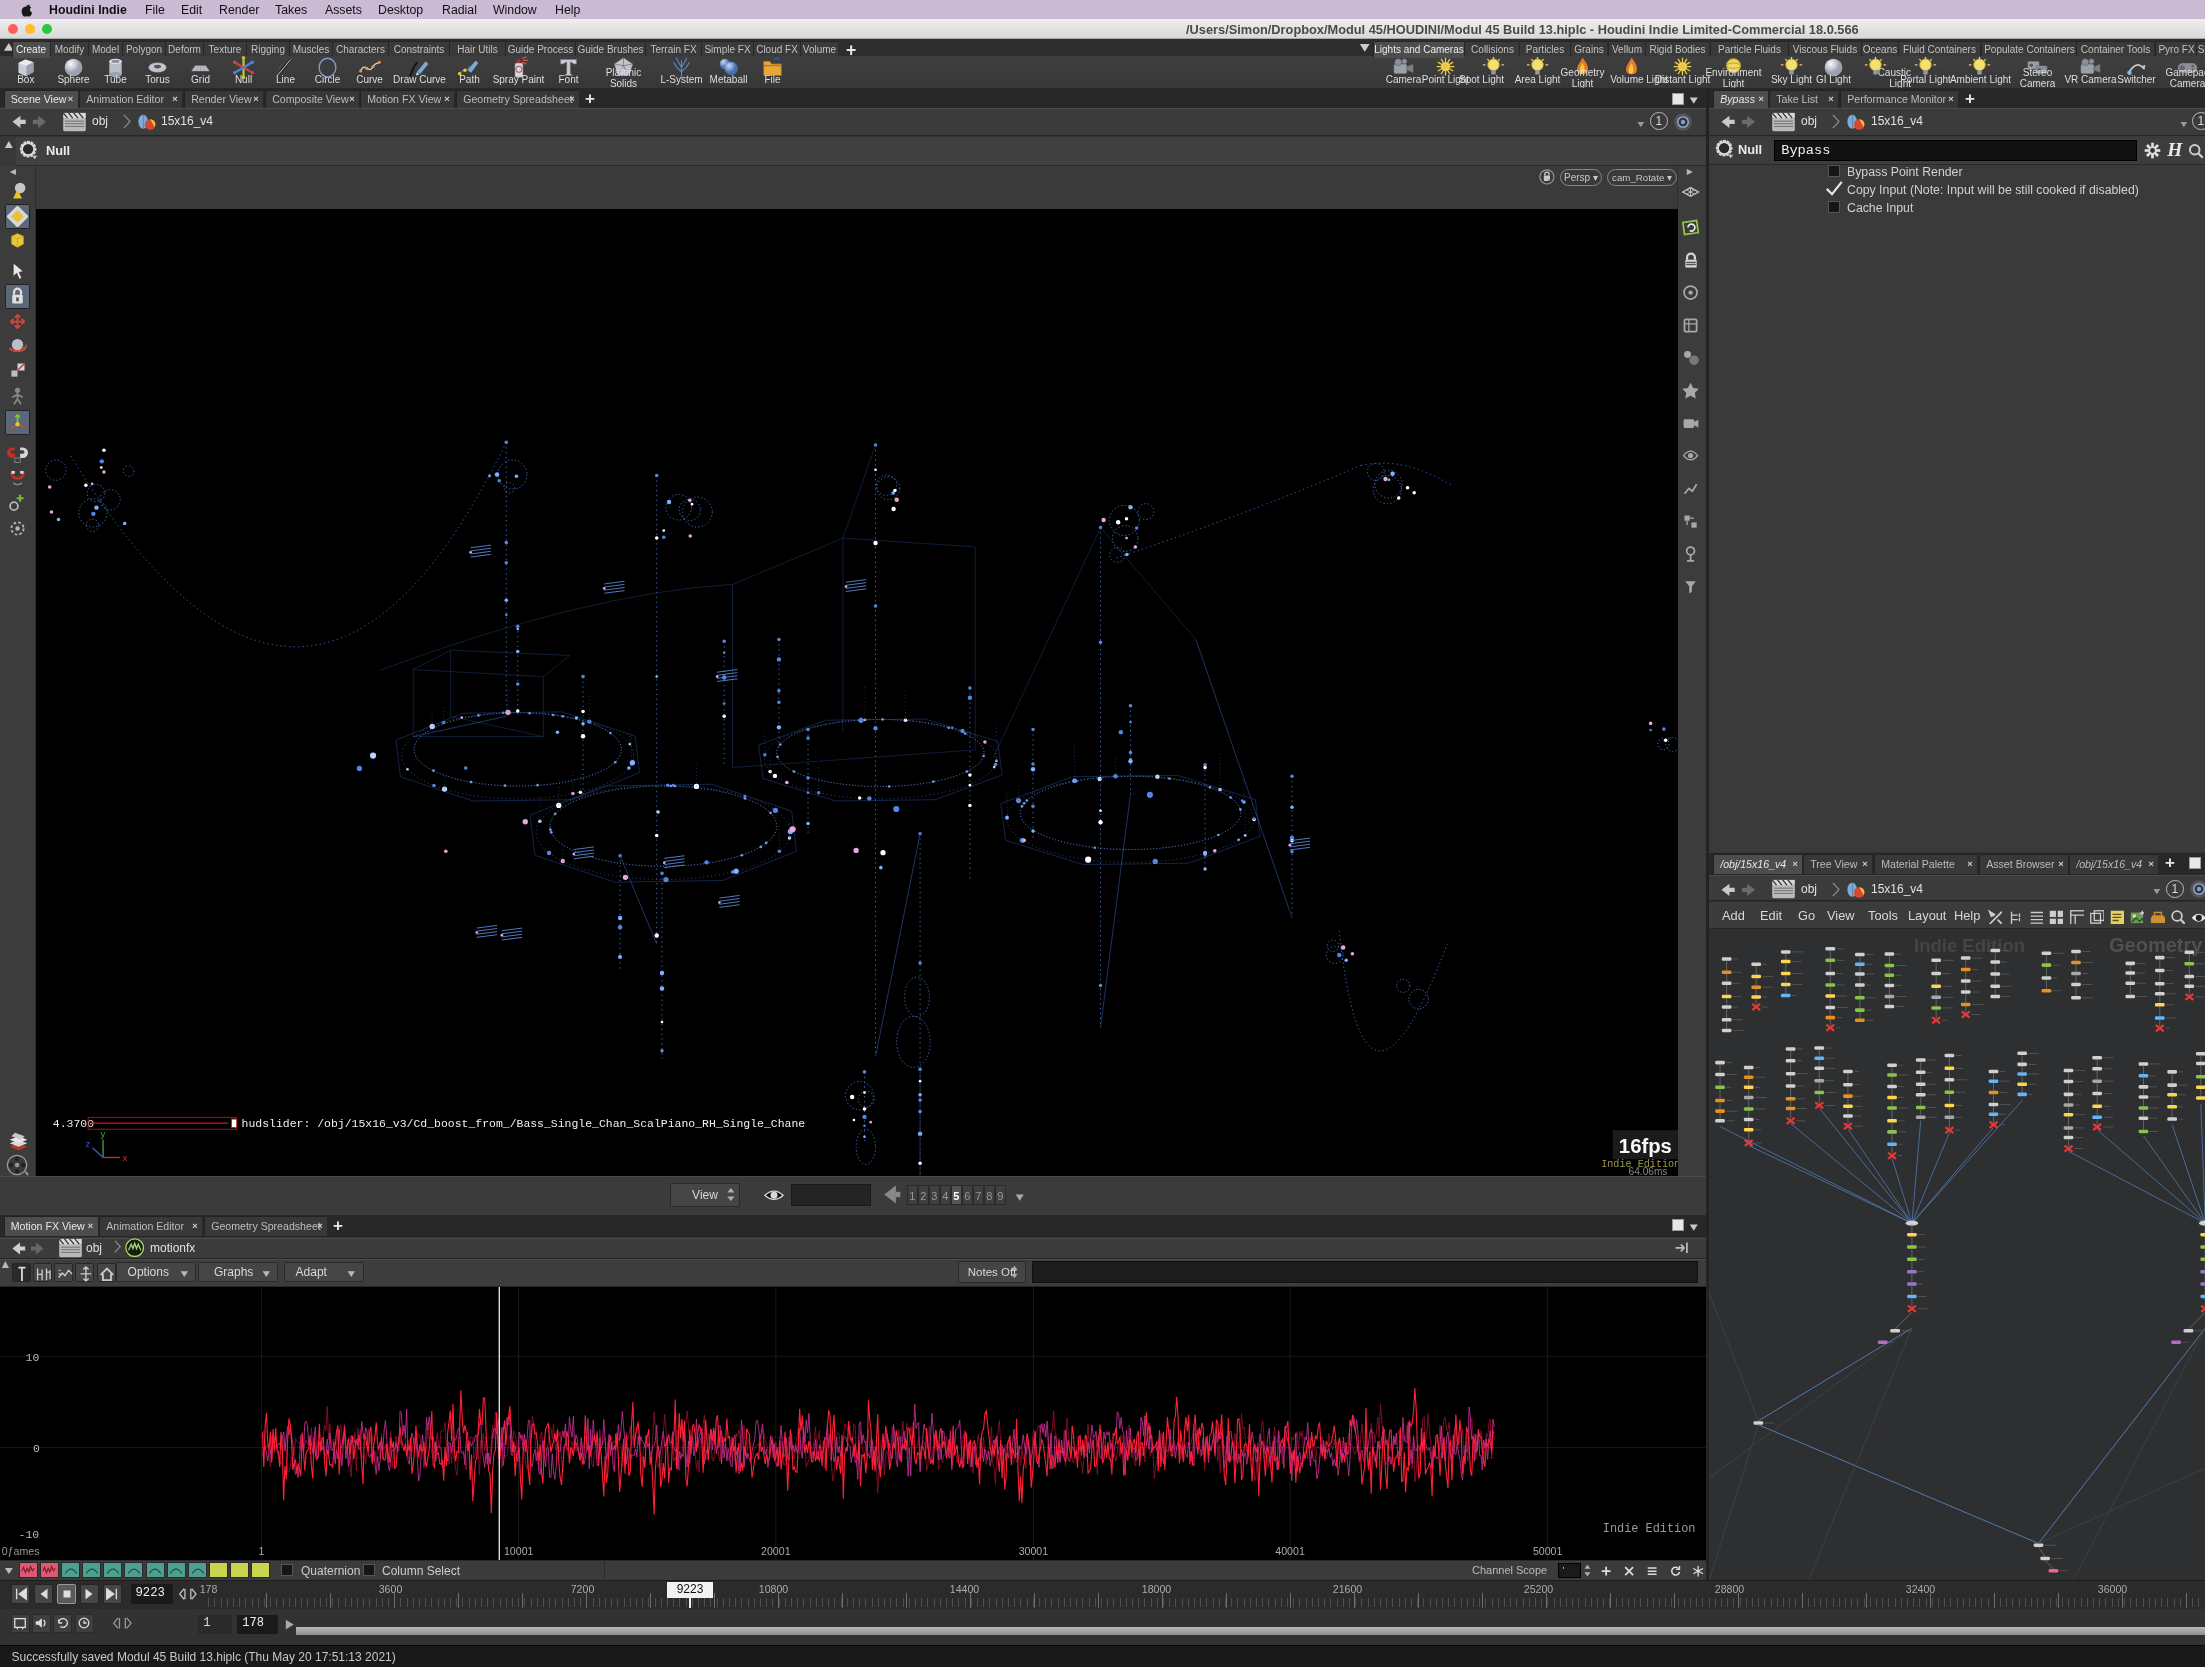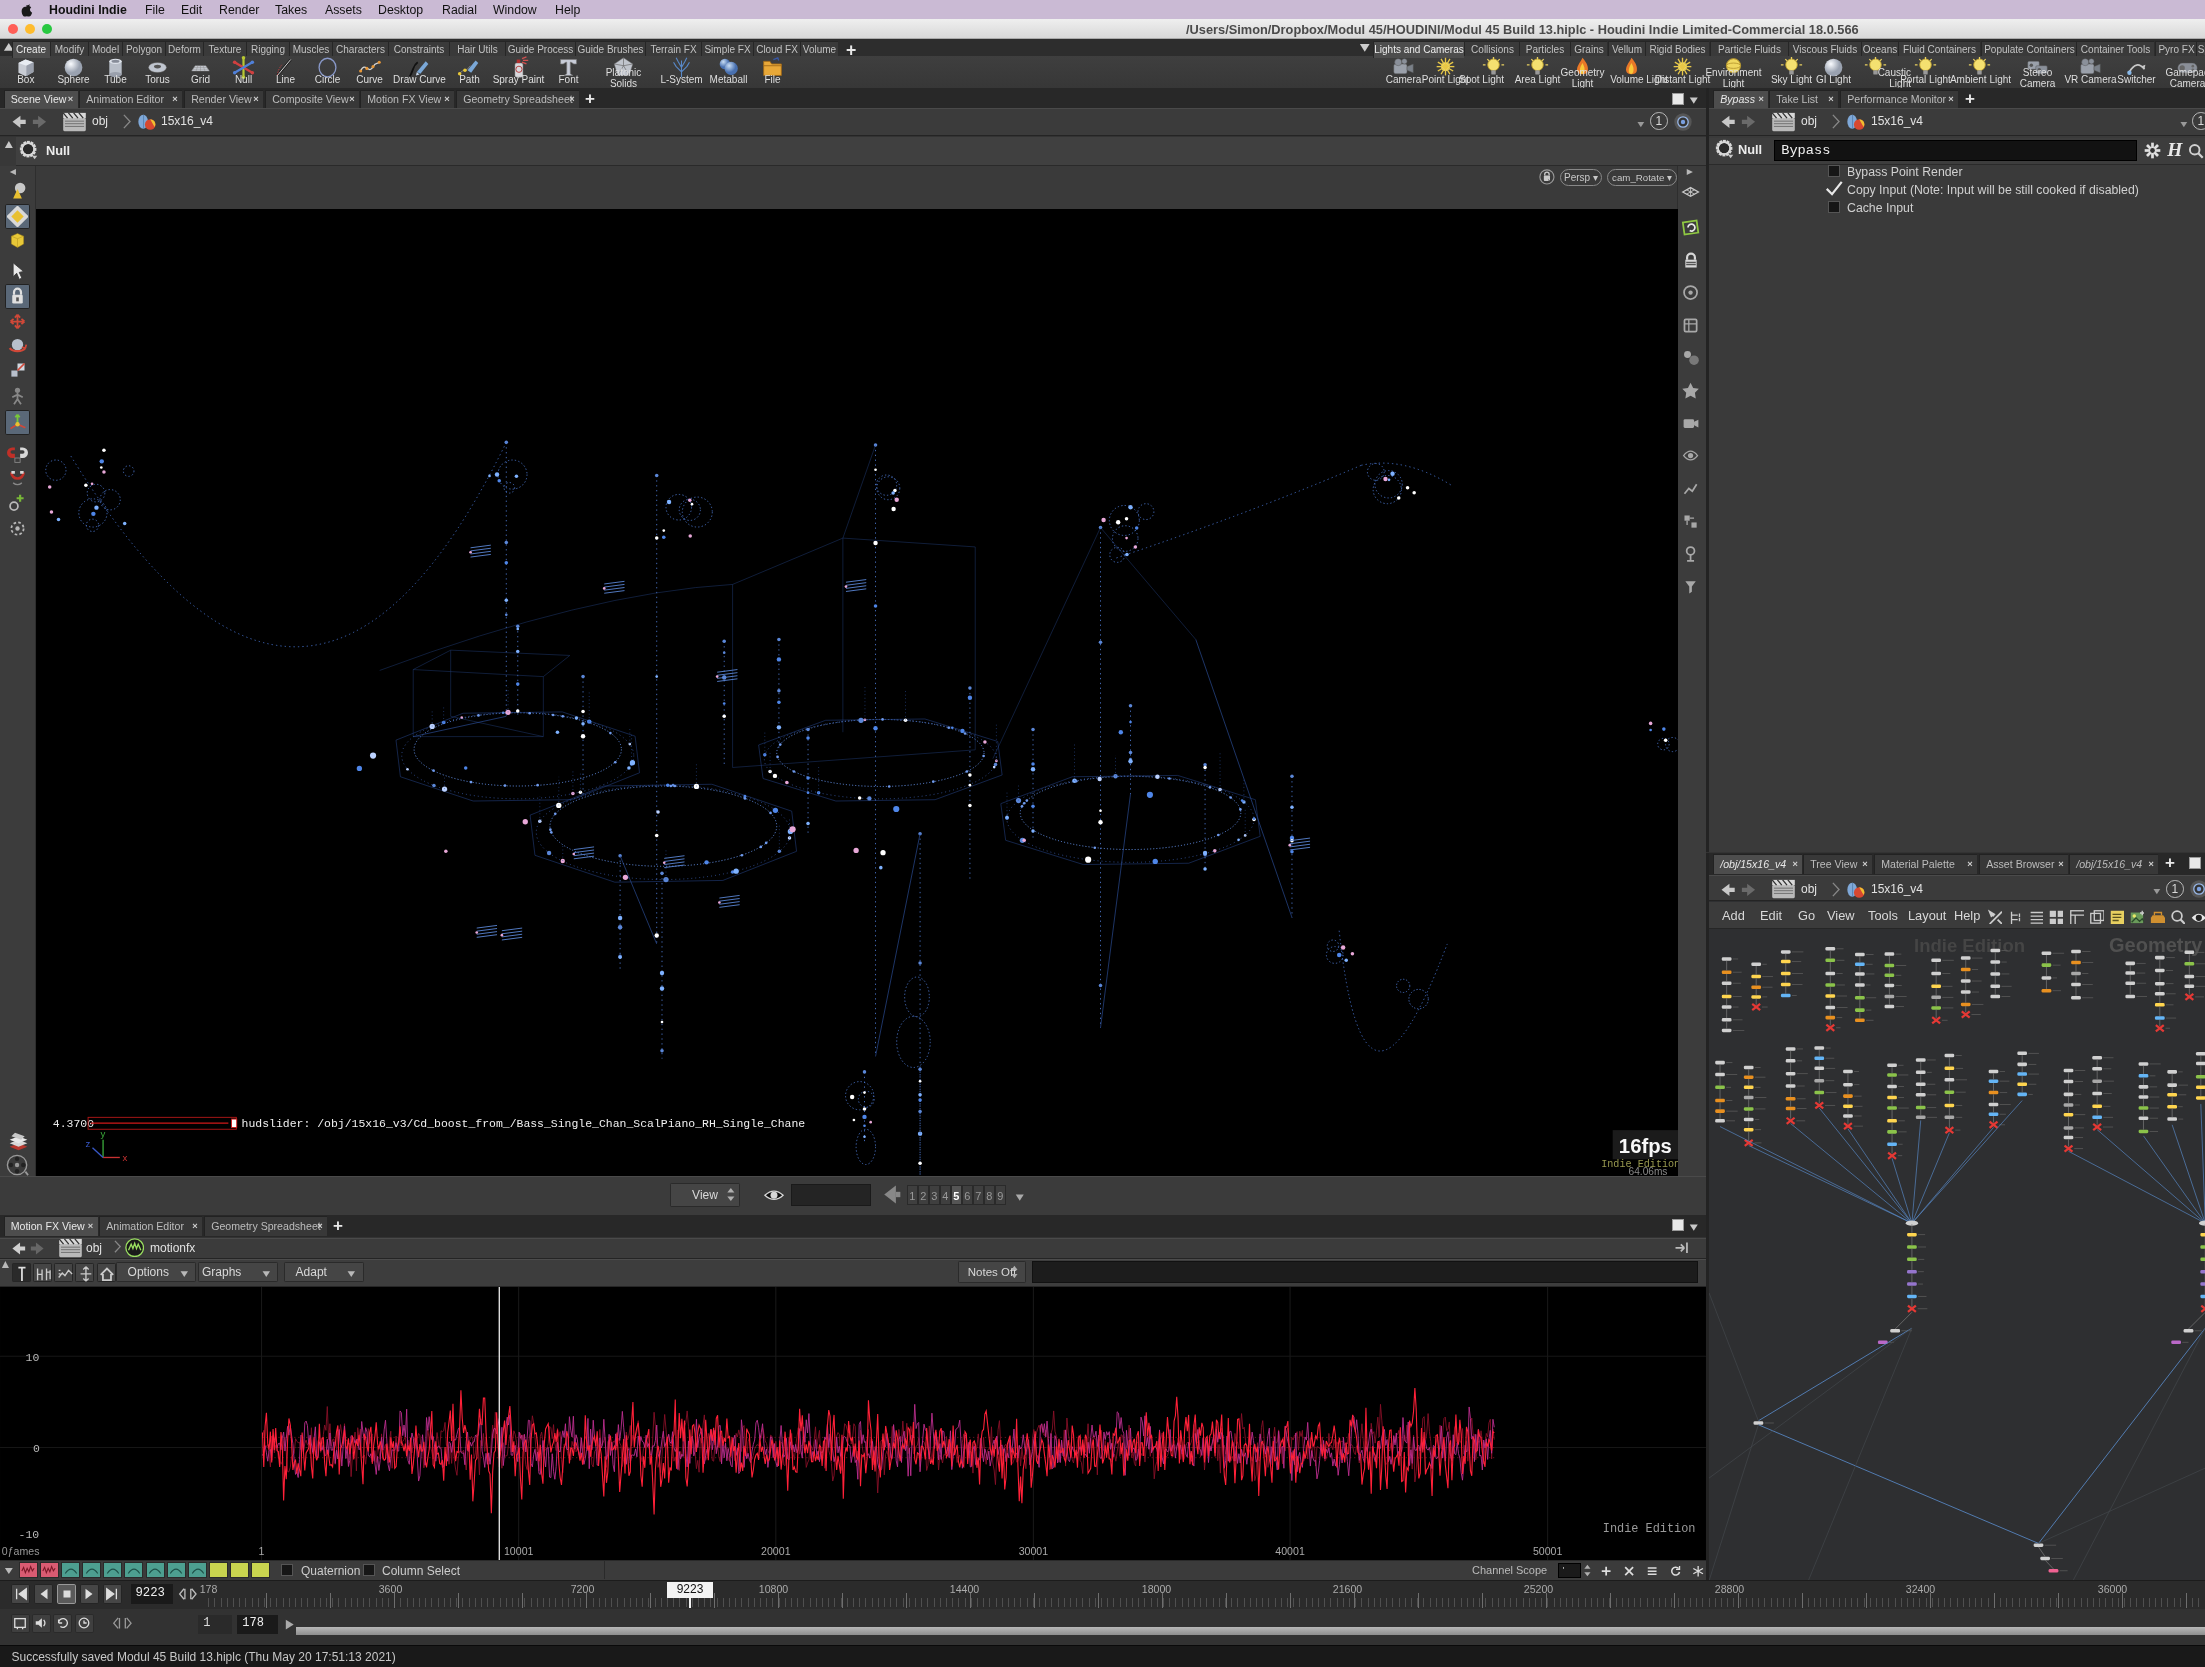--- a/index.html
+++ b/index.html
@@ -1163,21 +1163,21 @@
     <path d="M20 4 v32 M20 4 l-6 6 M20 4 l6 6 M20 36 l-6-6 M20 36 l6-6 M8 20 h24" stroke="#ccc" stroke-width="3" fill="none"></path>
   </svg>
 <div class="abs" style="left:97px;top:1263px;width:19.4px;height:19.4px;background:#454545;border:0.4px solid #262626;border-radius:1.3px"></div>
 <svg class="abs" style="left:98px;top:1265px" width="17" height="17" viewBox="0 0 38 38">
     <path d="M6 22 L20 8 L34 22 M11 20 v14 h18 v-14" stroke="#ccc" stroke-width="4" fill="none"></path>
   </svg>
 <div class="abs btn" style="left:116px;top:1262px;width:80px;height:20px;font-size:12px;line-height:19.4px;padding-left:10.6px">Options</div>
 <svg class="abs" style="left:179px;top:1268px" width="10.6" height="10.6" viewBox="0 0 24 24">
     <path d="M3.5999999999999996 7.199999999999999 L20.4 7.199999999999999 L12.0 20.4 Z" fill="#b8b8b8"></path>
   </svg>
-<div class="abs btn" style="left:198px;top:1262px;width:80px;height:20px;font-size:12px;line-height:19.4px;padding-left:3px">Graphs</div>
+<div class="abs btn" style="left:198px;top:1262px;width:80px;height:20px;font-size:12px;line-height:19.4px;padding-left:15px">Graphs</div>
 <svg class="abs" style="left:261px;top:1268px" width="10.6" height="10.6" viewBox="0 0 24 24">
     <path d="M3.5999999999999996 7.199999999999999 L20.4 7.199999999999999 L12.0 20.4 Z" fill="#b8b8b8"></path>
   </svg>
 <div class="abs btn" style="left:284px;top:1262px;width:80px;height:20px;font-size:12px;line-height:19.4px;padding-left:10.6px">Adapt</div>
 <svg class="abs" style="left:346px;top:1268px" width="10.6" height="10.6" viewBox="0 0 24 24">
     <path d="M3.5999999999999996 7.199999999999999 L20.4 7.199999999999999 L12.0 20.4 Z" fill="#b8b8b8"></path>
   </svg>
 <div class="abs btn" style="left:958px;top:1261px;width:68px;height:22px;font-size:11.5px;line-height:21px;padding-left:8.8px">Notes Off</div>
 <svg class="abs" style="left:1010px;top:1264px" width="8.8" height="16" viewBox="0 0 20 36">
     <path d="M10.0 4 L17 13.68 L3 13.68 Z" fill="#b0b0b0"></path>

